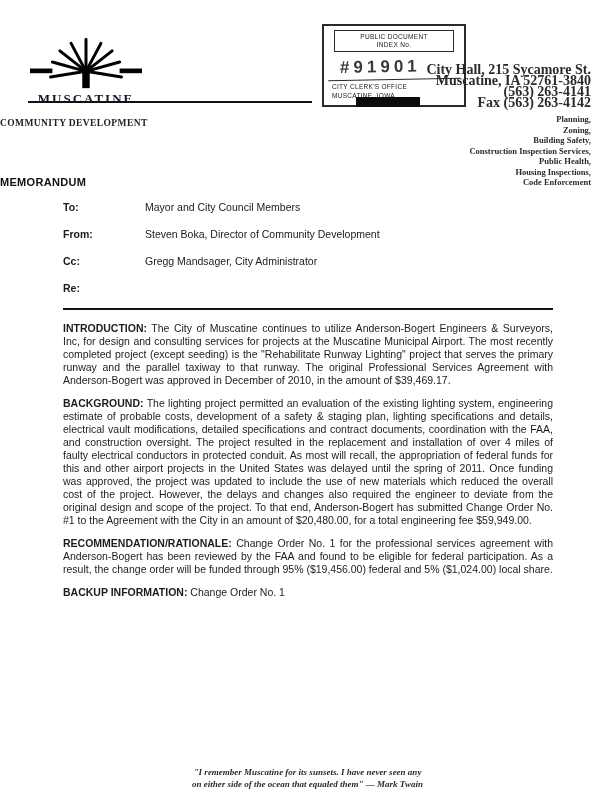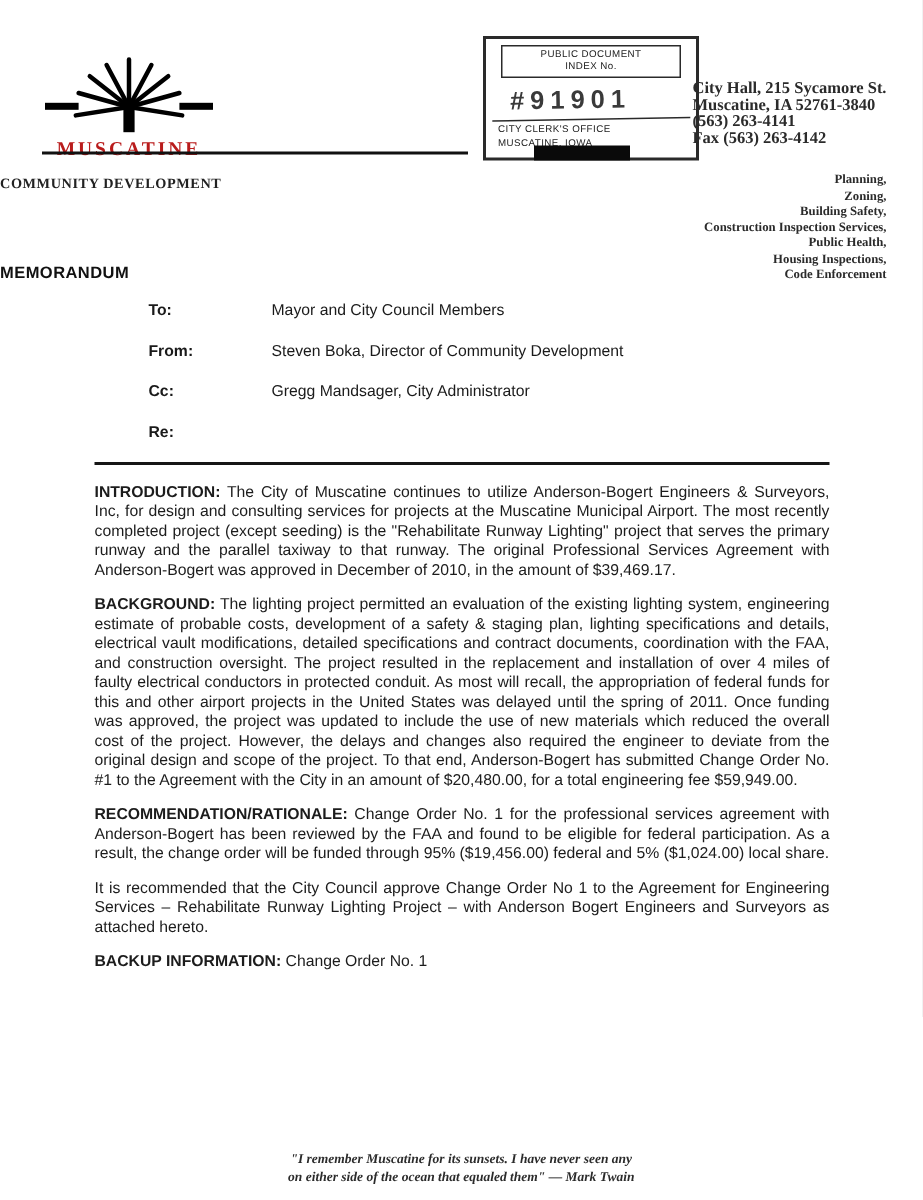--- a/index.html
+++ b/index.html
@@ -13,21 +13,21 @@
     color: #1a1a1a;
     font-family: "Liberation Sans", sans-serif;
     overflow: hidden;
   }
 
   
   .logo { position: absolute; left: 28px; top: 34px; width: 116px; text-align: center; }
   .logo svg { display: block; margin: 0 auto; }
   .logo-text {
     font-family: "Liberation Serif", serif;
-    font-size: 13px; font-weight: bold; letter-spacing: 2px; color: #b91c1c;
+    font-size: 13px; font-weight: bold; letter-spacing: 2px; color: #0f172a;
     margin-top: 1px;
   }
   .logo-underline { position: absolute; left: 28px; top: 101px; width: 284px; height: 2px; background: #111; }
 
   .stamp {
     position: absolute; left: 322px; top: 24px; width: 144px;
     border: 2px solid #2a2a2a; background: #fff;
   }
   .stamp-head {
     border: 1px solid #2a2a2a; margin: 4px 10px 2px 10px;
@@ -39,23 +39,23 @@
     padding: 3px 0 2px 12px; transform: rotate(-1deg);
     border-bottom: 1px solid #2a2a2a; margin: 0 4px;
   }
   .stamp-office {
     font-size: 6.5px; line-height: 8.5px; padding: 3px 6px 5px 8px; color: #222;
     letter-spacing: 0.3px;
   }
   .black-bar { position: absolute; left: 356px; top: 97px; width: 64px; height: 10px; background: #0a0a0a; }
 
   .address {
-    position: absolute; right: 24px; top: 54px;
+    position: absolute; right: 24px; top: 64px;
     font-family: "Liberation Serif", serif; font-weight: bold;
-    font-size: 11px; line-height: 11px; text-align: left; color: #2b2b2b;
+    font-size: 14px; line-height: 11px; text-align: right; color: #2b2b2b;
   }
   .address span { display: block; }
 
   .dept-title {
     position: absolute; left: 0; right: 0; top: 118px; text-align: left;
     font-family: "Liberation Serif", serif; font-weight: bold;
     font-size: 9.5px; letter-spacing: 0.4px; color: #222;
   }
   .services {
     position: absolute; right: 24px; top: 114px;
@@ -65,21 +65,21 @@
   .services span { display: block; }
 
   .memo-title {
     position: absolute; left: 0; right: 80px; top: 176px; 
     font-size: 11px; font-weight: bold; letter-spacing: 0.3px; color: #111;
   }
 
   
   .content { position: absolute; left: 63px; right: 62px; top: 200px; }
 
-  .field-row { display: flex; margin-bottom: 13px; font-size: 10.5px; line-height: 14px; margin-left: 36px; }
+  .field-row { display: flex; margin-bottom: 13px; font-size: 10.5px; line-height: 14px; }
   .field-label { width: 82px; flex: 0 0 82px; font-weight: bold; }
   .field-value { flex: 1; }
 
   .divider { border: 0; border-top: 2px solid #161616; margin: 4px 0 12px 0; }
 
   .memo-body p {
     font-size: 10.5px; line-height: 13px; text-align: justify;
     margin-bottom: 10px; color: #1c1c1c;
   }
   .memo-body .lead { font-weight: bold; }
@@ -170,21 +170,20 @@
     <div class="field-row">
       <span class="field-label">Re:</span>
     </div>
 
     <hr class="divider">
 
     <div class="memo-body">
       <p><span class="lead">INTRODUCTION:</span><span> The City of Muscatine continues to utilize Anderson-Bogert Engineers &amp; Surveyors, Inc, for design and consulting services for projects at the Muscatine Municipal Airport.  The most recently completed project (except seeding) is the "Rehabilitate Runway Lighting" project that serves the primary runway and the parallel taxiway to that runway.  The original Professional Services Agreement with Anderson-Bogert was approved in December of 2010, in the amount of $39,469.17.</span></p>
       <p><span class="lead">BACKGROUND:</span><span> The lighting project permitted an evaluation of the existing lighting system, engineering estimate of probable costs, development of a safety &amp; staging plan, lighting specifications and details, electrical vault modifications, detailed specifications and contract documents, coordination with the FAA, and construction oversight.  The project resulted in the replacement and installation of over 4 miles of faulty electrical conductors in protected conduit. As most will recall, the appropriation of federal funds for this and other airport projects in the United States was delayed until the spring of 2011. Once funding was approved, the project was updated to include the use of new materials which reduced the overall cost of the project. However, the delays and changes also required the engineer to deviate from the original design and scope of the project. To that end, Anderson-Bogert has submitted Change Order No. #1 to the Agreement with the City in an amount of $20,480.00, for a total engineering fee $59,949.00.</span></p>
       <p><span class="lead">RECOMMENDATION/RATIONALE:</span><span>  Change Order No. 1 for the professional services agreement with Anderson-Bogert has been reviewed by the FAA and found to be eligible for federal participation.  As a result, the change order will be funded through 95% ($19,456.00) federal and 5% ($1,024.00) local share.</span></p>
-      <p><span class="lead"></span><span>It is recommended that the City Council approve Change Order No 1 to the Agreement for Engineering Services – Rehabilitate Runway Lighting Project – with Anderson Bogert Engineers and Surveyors as attached hereto.</span></p>
       <p><span class="lead">BACKUP INFORMATION:</span><span> Change Order No. 1</span></p>
     </div>
   </div>
 
   <div class="footer-quote">
     <span>"I remember Muscatine for its sunsets. I have never seen any</span>
     <span>on either side of the ocean that equaled them" — Mark Twain</span>
   </div>
 
 </div>

